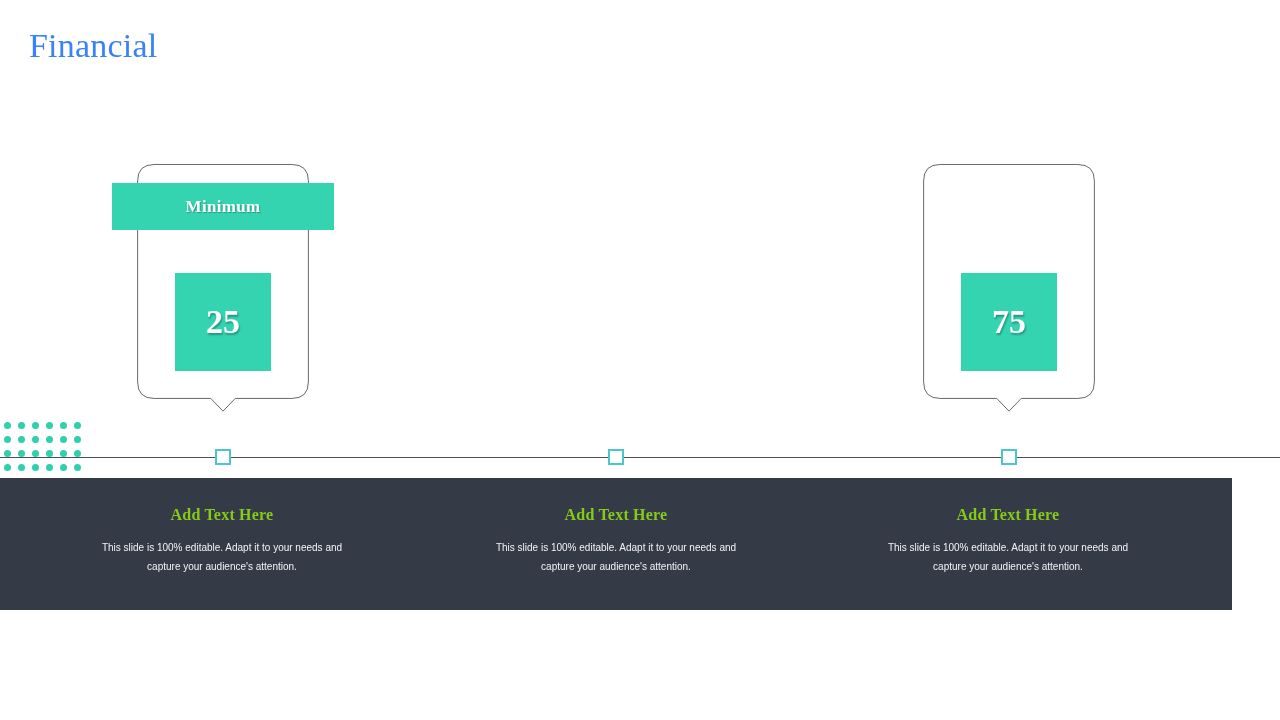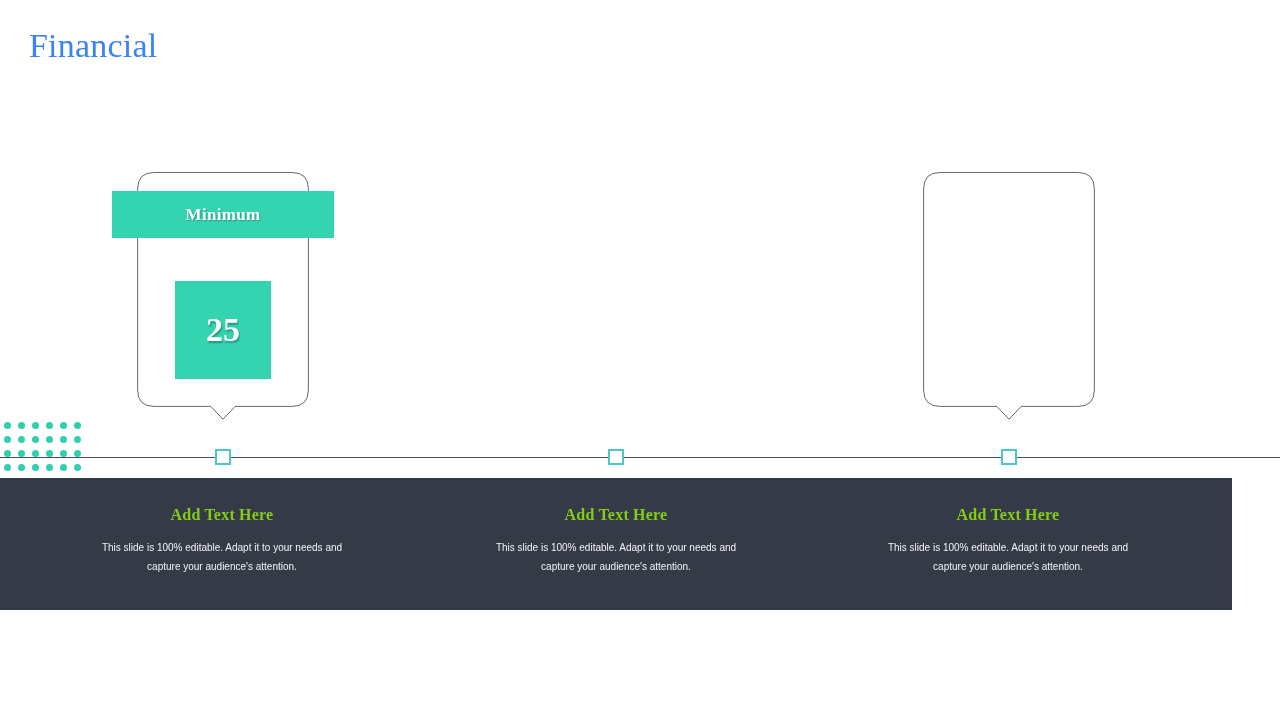--- a/index.html
+++ b/index.html
@@ -57,21 +57,21 @@
     width: 1280px;
     height: 1px;
     background: #4a4f58;
     z-index: 2;
   }
 
   
   .cards-layer {
     position: absolute;
     left: 0;
-    top: 8px;
+    top: 0;
     width: 1116px;
     height: 480px;
     z-index: 3;
   }
   .card {
     position: absolute;
     top: 164px;
     width: 182px;
     height: 250px;
   }
@@ -261,20 +261,23 @@
     <div class="card-value-tile">
       <span class="card-value">25</span>
     </div>
   </div>
 
 
   <div class="card card-2">
     <svg class="card-outline" viewBox="0 0 182 265" width="182" height="265">
       <path d="M 18 0.5 L 164 0.5 Q 181.5 0.5 181.5 18 L 181.5 231 Q 181.5 248.5 164 248.5 L 104 248.5 L 91 262 L 78 248.5 L 18 248.5 Q 0.5 248.5 0.5 231 L 0.5 18 Q 0.5 0.5 18 0.5 Z"></path>
     </svg>
+    <div class="card-value-tile">
+      <span class="card-value">75</span>
+    </div>
   </div>
 
 </div>
 
 <div class="connector-square conn-0"></div>
 <div class="connector-square conn-1"></div>
 <div class="connector-square conn-2"></div>
 
 <div class="footer-band">
 

